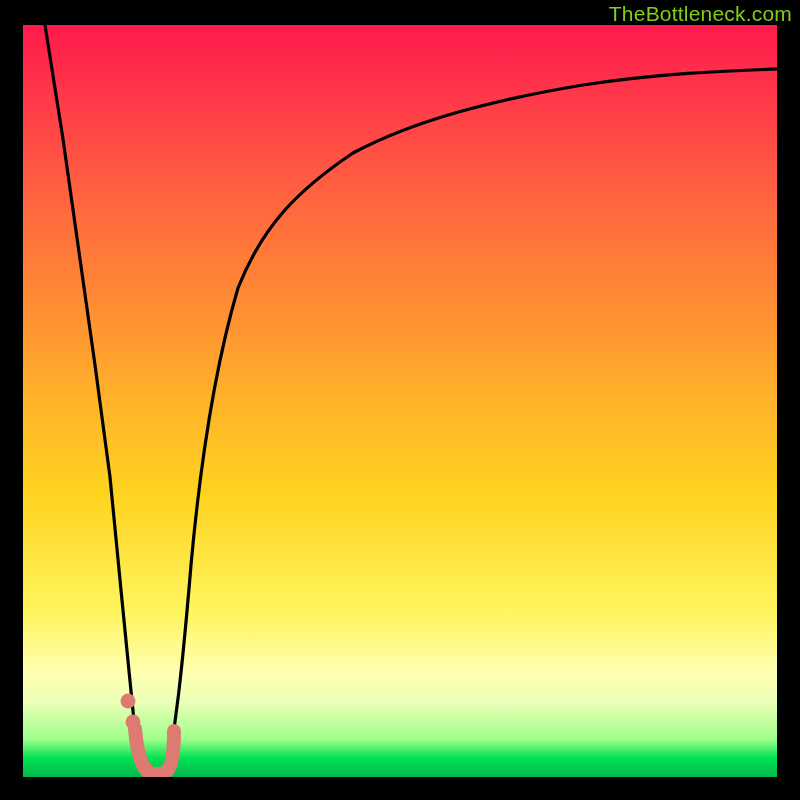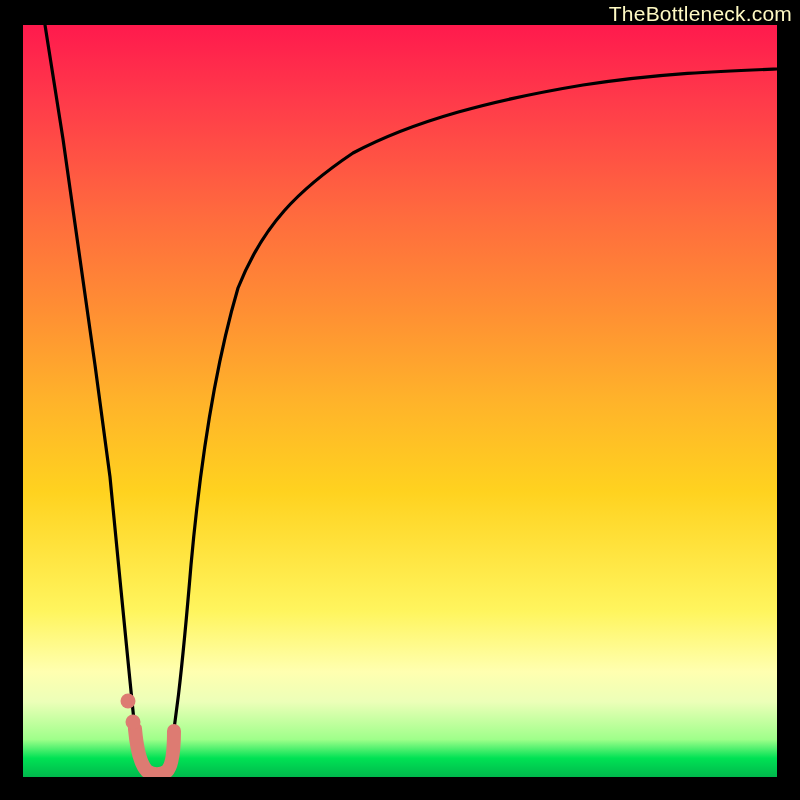--- a/index.html
+++ b/index.html
@@ -36,21 +36,21 @@
       #ecffb8 90%,
       #9fff8a 95%,
       #00e254 97.5%,
       #00b84c 100%
     );
   }
   .watermark {
     position: absolute;
     top: 2px;
     right: 8px;
-    color: #fef9c3;
+    color: #84cc16;
     font-size: 21px;
     font-weight: 500;
     letter-spacing: 0.2px;
     user-select: none;
   }
   svg.curves {
     position: absolute;
     left: 0; top: 0;
     width: 754px;
     height: 752px;

